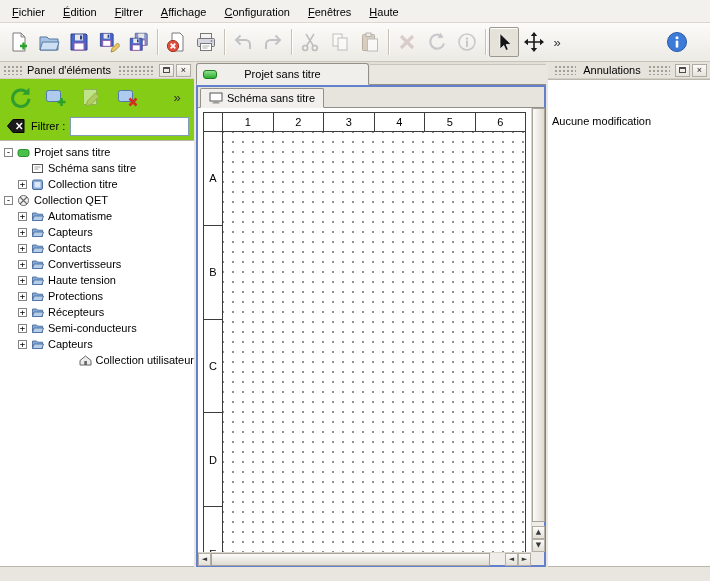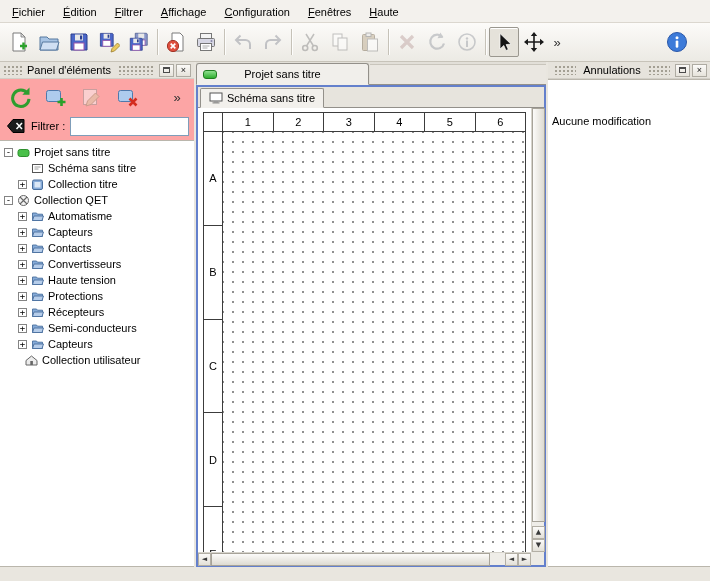--- a/index.html
+++ b/index.html
@@ -16,21 +16,21 @@
   .main-toolbar{position:absolute;left:0;top:23px;width:710px;height:39px;background:linear-gradient(#fcfbf9,#ecupper 90%);background:linear-gradient(#fcfbf9,#eceae4);border-bottom:1px solid #c7c3b9;display:flex;align-items:center;padding:0 4px;}
   .tool-btn{width:30px;height:30px;border:1px solid transparent;border-radius:2px;background:transparent;display:flex;align-items:center;justify-content:center;padding:0;cursor:default;}
   .tool-btn svg{width:22px;height:22px;display:block;}
   .tool-btn.disabled svg{opacity:.5;filter:grayscale(55%);}
   .tool-btn.active{border-color:#9a978f;background:#e5e2da;box-shadow:inset 0 1px 0 #fff;}
   .tool-sep{width:1px;height:26px;background:#c6c2b8;box-shadow:1px 0 0 #fdfdfc;margin:0 3px;flex:0 0 1px;}
   .chevron-btn{width:16px;height:30px;border:none;background:transparent;font-size:13px;color:#333;display:flex;align-items:center;justify-content:center;}
   .help-btn{margin-left:auto;margin-right:14px;}
 
   
-  .dock{position:absolute;top:62px;bottom:14px;display:flex;flex-direction:column;background:#fca5a5;}
+  .dock{position:absolute;top:62px;bottom:14px;display:flex;flex-direction:column;background:#84cc16;}
   .dock-left{left:0;width:194px;}
   .dock-right{left:548px;width:162px;}
   .dock-titlebar{height:17px;flex:0 0 17px;display:flex;align-items:center;background:#e6e3dc;border-bottom:1px solid #d2cfc7;padding:0 3px;}
   .grip{height:10px;background-image:radial-gradient(circle,#a39f93 1px,transparent 1.3px);background-size:4px 4px;}
   .grip-fixed{flex:0 0 20px;}
   .grip-flex{flex:1;margin:0 3px;}
   .dock-title{padding:0 4px;white-space:nowrap;}
   .dock-btn{width:15px;height:13px;border:1px solid #aeaba2;background:linear-gradient(#fbfaf8,#e6e3db);display:flex;align-items:center;justify-content:center;margin-left:2px;padding:0;font-size:9px;line-height:1;color:#222;flex:0 0 15px;}
   .float-glyph{width:7px;height:6px;border:1px solid #4b4b4b;border-top-width:2px;display:block;}
 
@@ -434,21 +434,21 @@
         <div class="tree-row" style="padding-left: 18px;">
           <span class="expander">+</span>
           <span class="tree-icon">
             <svg viewBox="0 0 13 13">
               <path d="M1.5 3h4l1 1.2h5v6.3H1.5z" fill="#86abd8" stroke="#4a6f9e" stroke-width=".9"></path>
               <path d="M1.5 10.5L3 6h9.5L11 10.5z" fill="#b6cdea" stroke="#4a6f9e" stroke-width=".9"></path>
             </svg>
           </span>
           <span class="tree-label">Capteurs</span>
         </div>
-        <div class="tree-row" style="padding-left: 12px;">
+        <div class="tree-row" style="padding-left: 12px; justify-content: flex-end;">
           <span class="expander none"></span>
           <span class="tree-icon">
             <svg viewBox="0 0 13 13">
               <path d="M1 6.5L6.5 2 12 6.5V11H1z" fill="#ececec" stroke="#666"></path>
               <rect x="5.3" y="7" width="2.6" height="4" fill="#666"></rect>
             </svg>
           </span>
           <span class="tree-label">Collection utilisateur</span>
         </div>
       </div>

